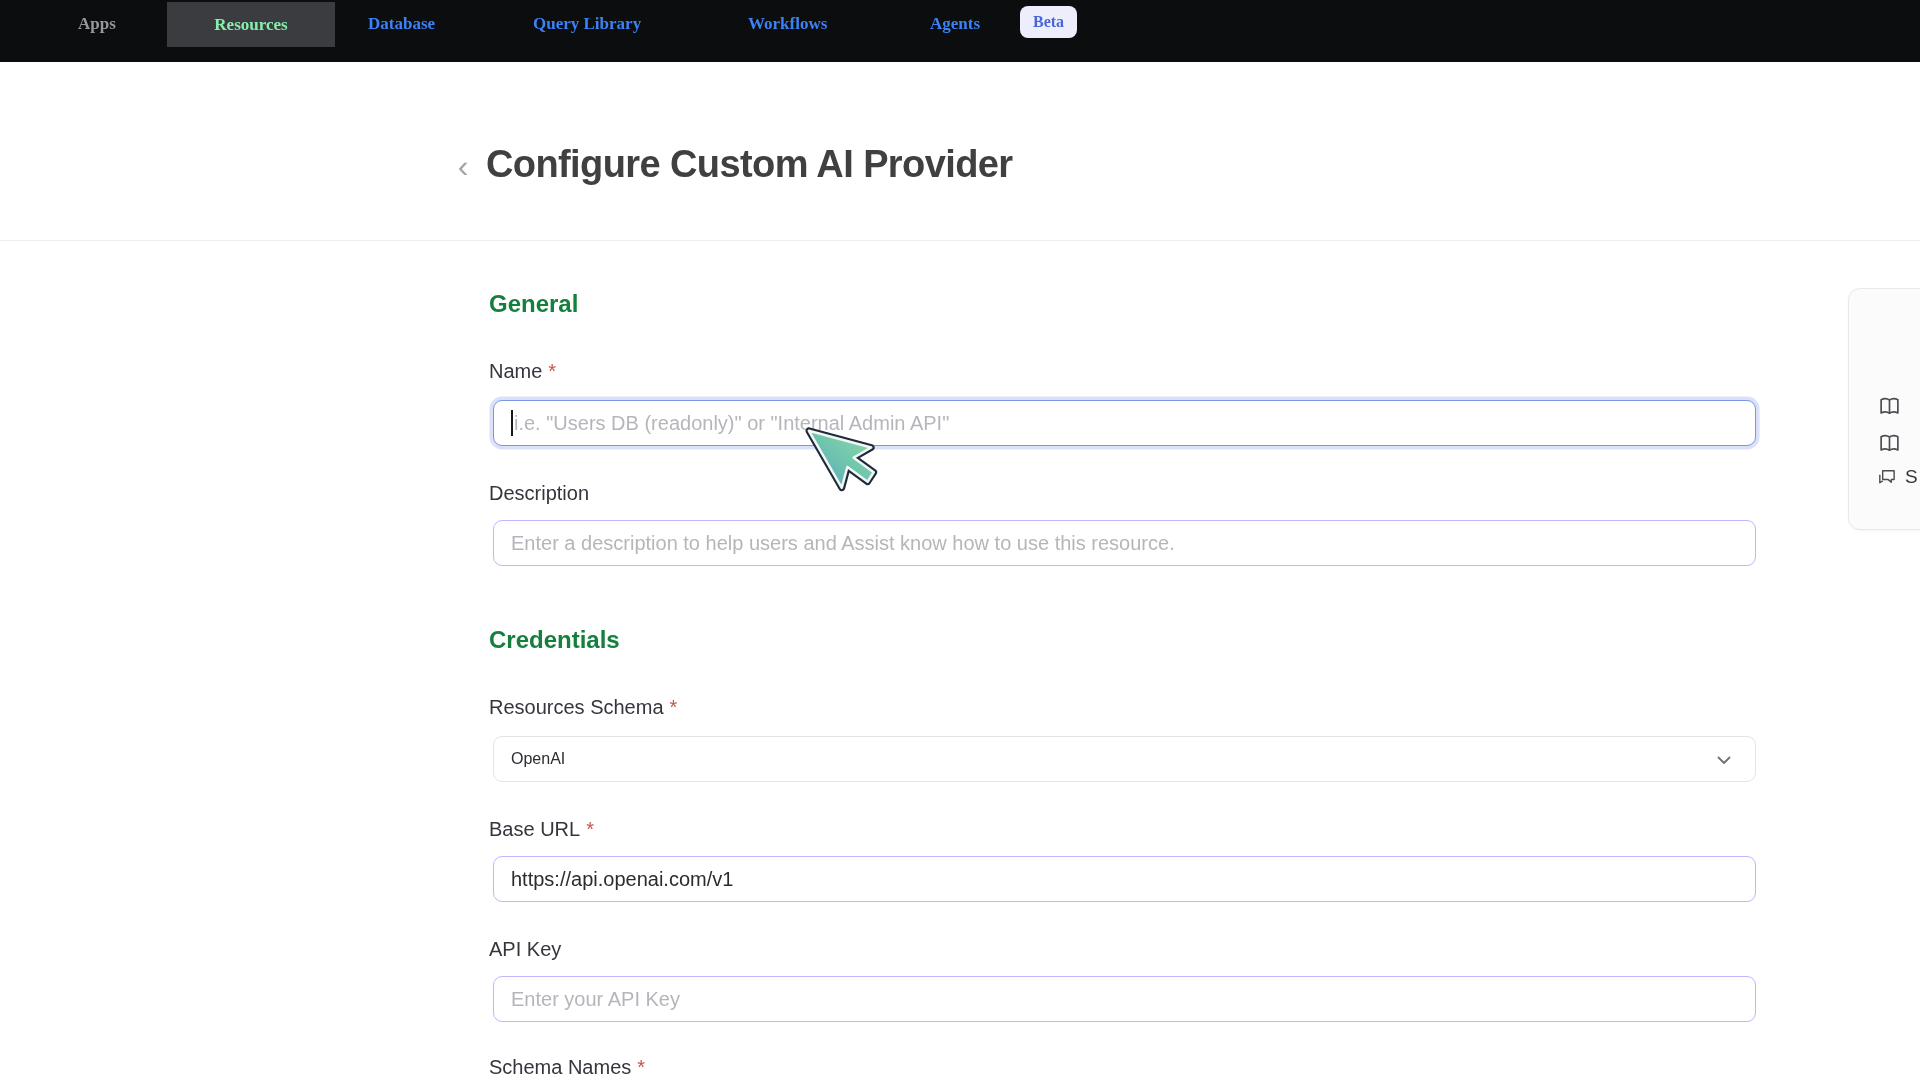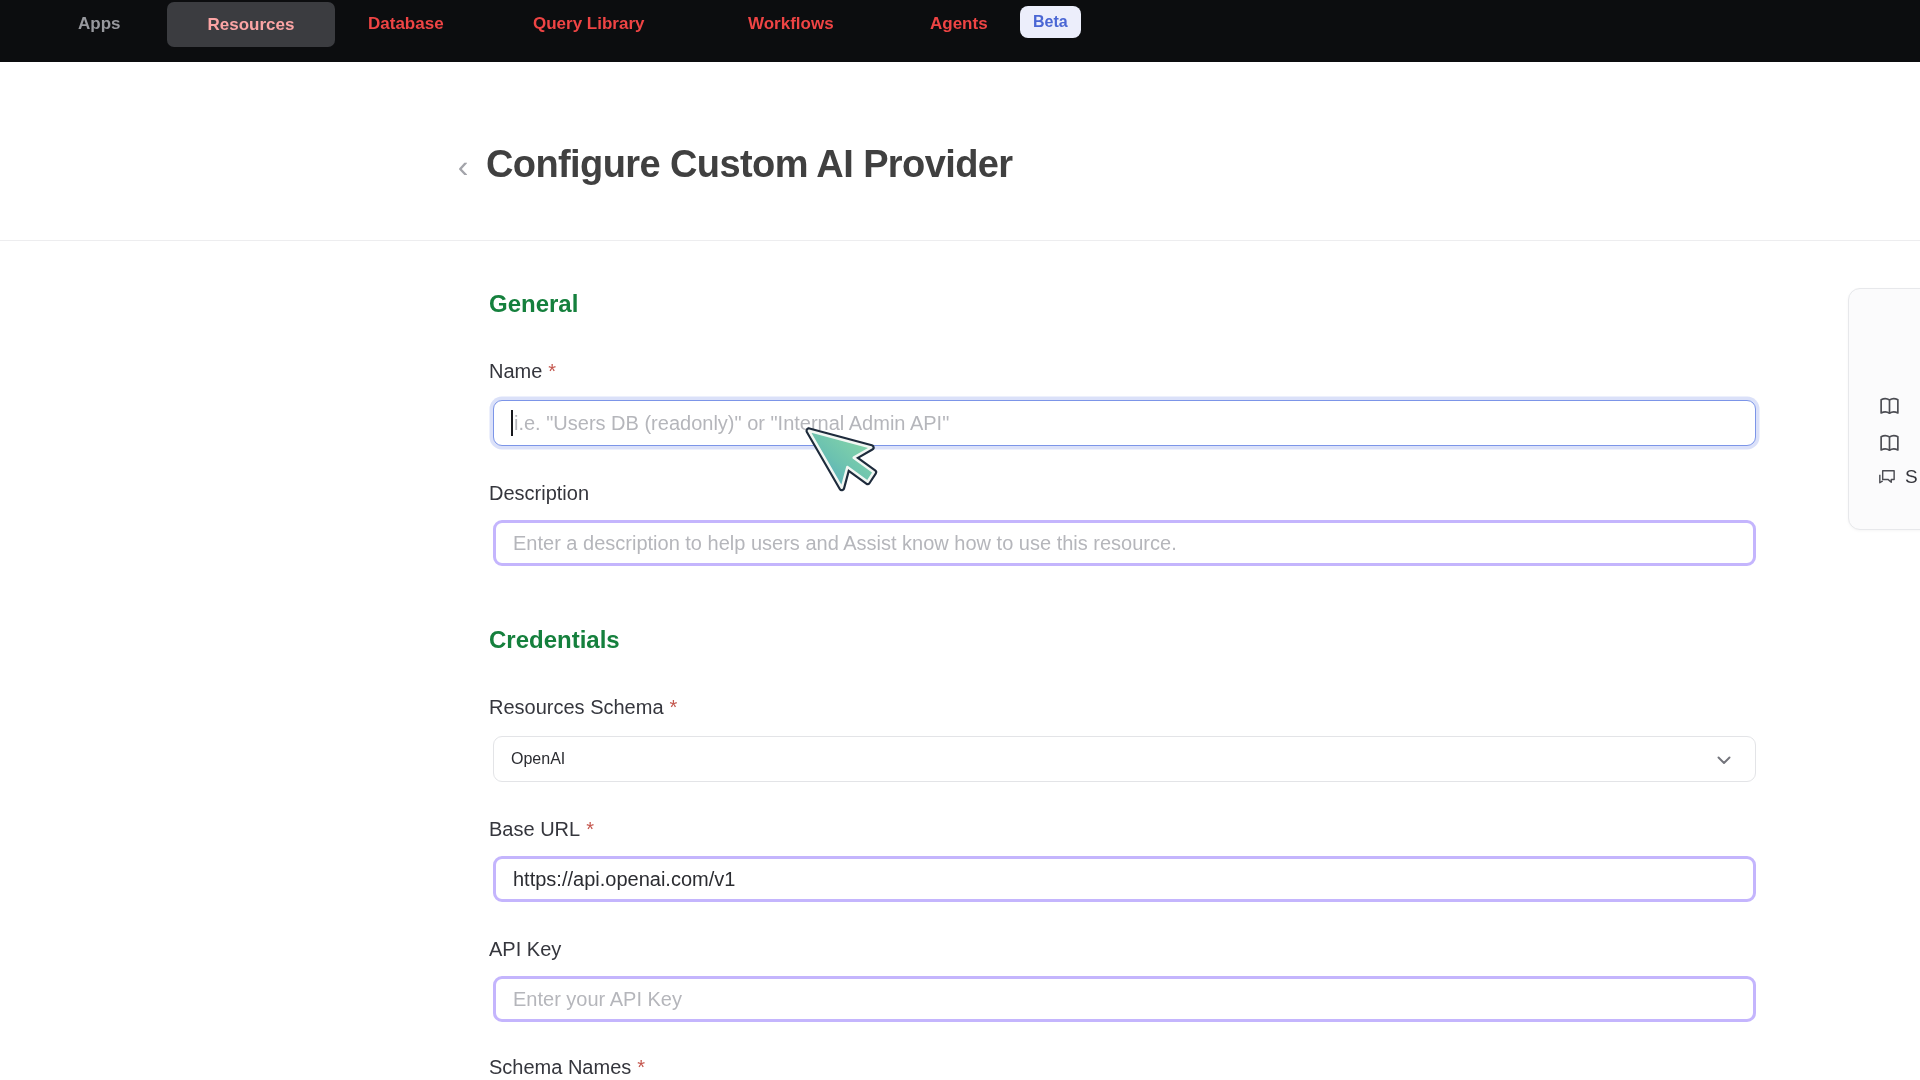--- a/index.html
+++ b/index.html
@@ -6,33 +6,34 @@
   html, body { width: 1920px; height: 1080px; overflow: hidden; }
   body {
     font-family: "Liberation Sans", "DejaVu Sans", sans-serif;
     background: #ffffff;
     position: relative;
   }
   
   .nav {
     position: absolute; left: 0; top: 0; width: 1920px; height: 62px;
     background: #0c0d0f;
+    font-family: Liberation Serif, serif;
   }
   .nav-tab {
     position: absolute; top: 0; height: 48px;
     display: flex; align-items: center;
-    font-size: 17px; font-weight: 600; color: #ef4444;
+    font-size: 17px; font-weight: 600; color: #3b82f6;
     cursor: default; white-space: nowrap;
   }
   .nav-tab.dim { color: #97989d; }
   .nav-pill {
     position: absolute; left: 167px; top: 2px; width: 168px; height: 45px;
-    background: #3b3c40; border-radius: 7px;
+    background: #3b3c40; border-radius: 0;
     display: flex; align-items: center; justify-content: center;
-    font-size: 17px; font-weight: 600; color: #fca5a5;
+    font-size: 17px; font-weight: 600; color: #86efac;
   }
   .beta-badge {
     position: absolute; left: 1020px; top: 6px; height: 27px;
     padding: 16px 13px; border-radius: 8px;
     background: #eceefb; color: #4a66d4;
     font-size: 16px; font-weight: 700;
     display: flex; align-items: center;
   }
   
   .back-btn {
@@ -53,21 +54,21 @@
     position: absolute; left: 489px;
     font-size: 24px; font-weight: 700; color: #15803d;
   }
   .field-label {
     position: absolute; left: 489px;
     font-size: 20px; font-weight: 500; color: #35363d;
   }
   .req { color: #c4574e; margin-left: 6px; font-weight: 500; }
   .tl-input {
     position: absolute; left: 493px; width: 1263px; height: 46px;
-    background: #ffffff; border: 3px solid #c4b5fd; border-radius: 9px;
+    background: #ffffff; border: 1px solid #c4b5fd; border-radius: 9px;
     display: flex; align-items: center; padding: 0 17px;
     font-size: 20px; color: #2b2c31; cursor: text;
   }
   .tl-input.focused {
     border: 1.6px solid #7c95e8;
     box-shadow: 0 0 0 3.5px rgba(124, 149, 232, 0.28);
   }
   .placeholder { color: #b5b6bb; }
   .caret {
     display: inline-block; width: 2px; height: 26px;

